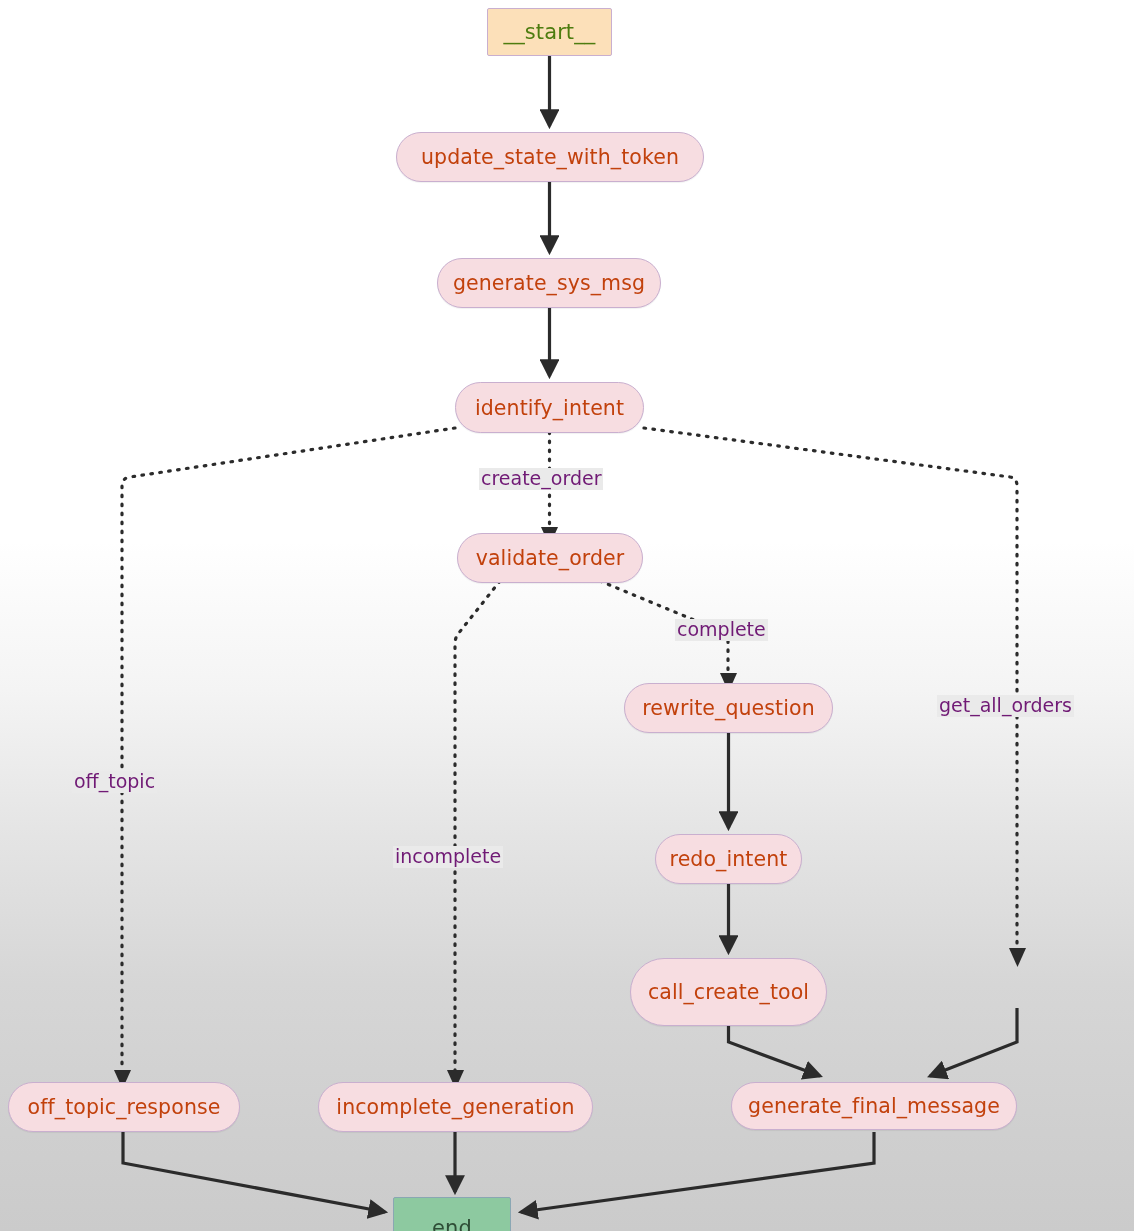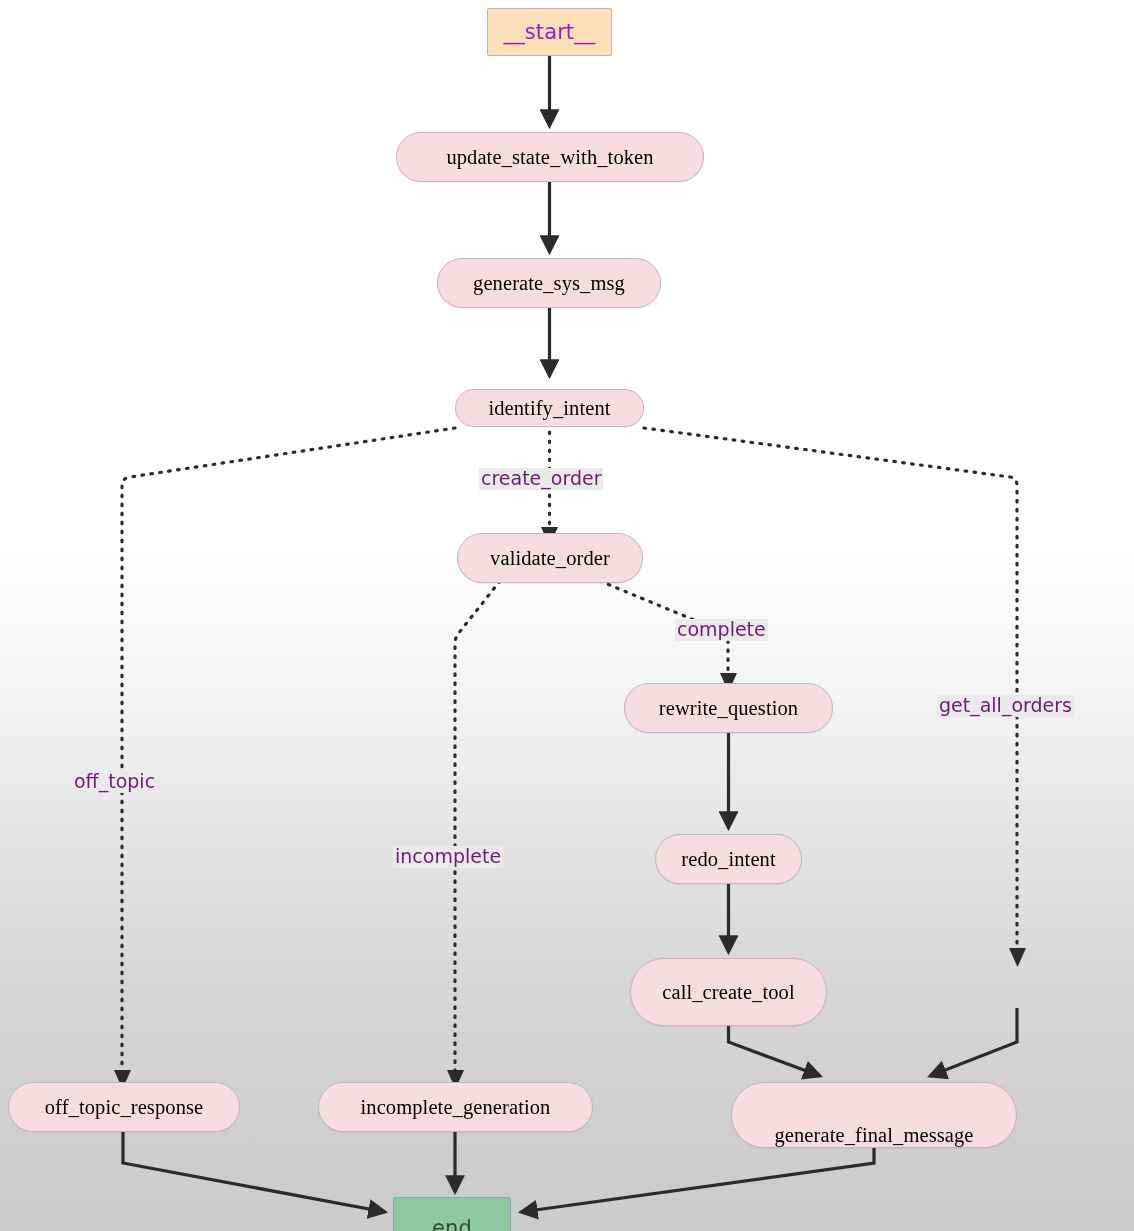--- a/index.html
+++ b/index.html
@@ -33,30 +33,29 @@
     display: flex;
     align-items: center;
     justify-content: center;
     white-space: nowrap;
     letter-spacing: 0.1px;
   }
   .node.pill {
     background: #f7dde1;
     border: 1.6px solid #c9afcf;
     border-radius: 999px;
-    color: #000000;
+    color: #c2410c;
     font-size: 20.5px;
     box-shadow: 0 1px 1px rgba(0,0,0,0.06);
-    font-family: Liberation Serif, serif;
   }
   .node.startbox {
     background: #fce0b9;
     border: 1.6px solid #c9afcf;
     border-radius: 2px;
-    color: #a21caf;
+    color: #4d7c0f;
     font-size: 21px;
   }
   .node.endbox {
     background: #8dc9a0;
     border: 1.6px solid #8aa7b3;
     border-radius: 2px;
     color: #2e4d36;
     font-size: 21px;
     align-items: flex-start;
     padding-top: 18px;
@@ -134,21 +133,21 @@
   </div>
 
   <div class="node pill" style="left:396px;top:132px;width:308px;height:50px;">
     <span>update_state_with_token</span>
   </div>
 
   <div class="node pill" style="left:437px;top:258px;width:224px;height:50px;">
     <span>generate_sys_msg</span>
   </div>
 
-  <div class="node pill" style="left:455px;top:382px;width:189px;height:38px;margin-top:7px;">
+  <div class="node pill" style="left:455px;top:382px;width:189px;height:51px;">
     <span>identify_intent</span>
   </div>
 
   <div class="node pill" style="left:457px;top:533px;width:186px;height:50px;">
     <span>validate_order</span>
   </div>
 
   <div class="node pill" style="left:624px;top:683px;width:209px;height:50px;">
     <span>rewrite_question</span>
   </div>
@@ -163,21 +162,21 @@
 
 
   <div class="node pill" style="left:8px;top:1082px;width:232px;height:50px;text-align:right;">
     <span>off_topic_response</span>
   </div>
 
   <div class="node pill" style="left:318px;top:1082px;width:275px;height:50px;">
     <span>incomplete_generation</span>
   </div>
 
-  <div class="node pill" style="left:731px;top:1082px;width:286px;height:66px;align-items:flex-end;">
+  <div class="node pill" style="left:731px;top:1082px;width:286px;height:48px;">
     <span>generate_final_message</span>
   </div>
 
   <div class="node endbox" style="left:393px;top:1197px;width:118px;height:48px;">
     <span>end</span>
   </div>
 
   <div class="edge-label" style="left:479px;top:468px;">create_order</div>
 
   <div class="edge-label" style="left:72px;top:771px;">off_topic</div>

